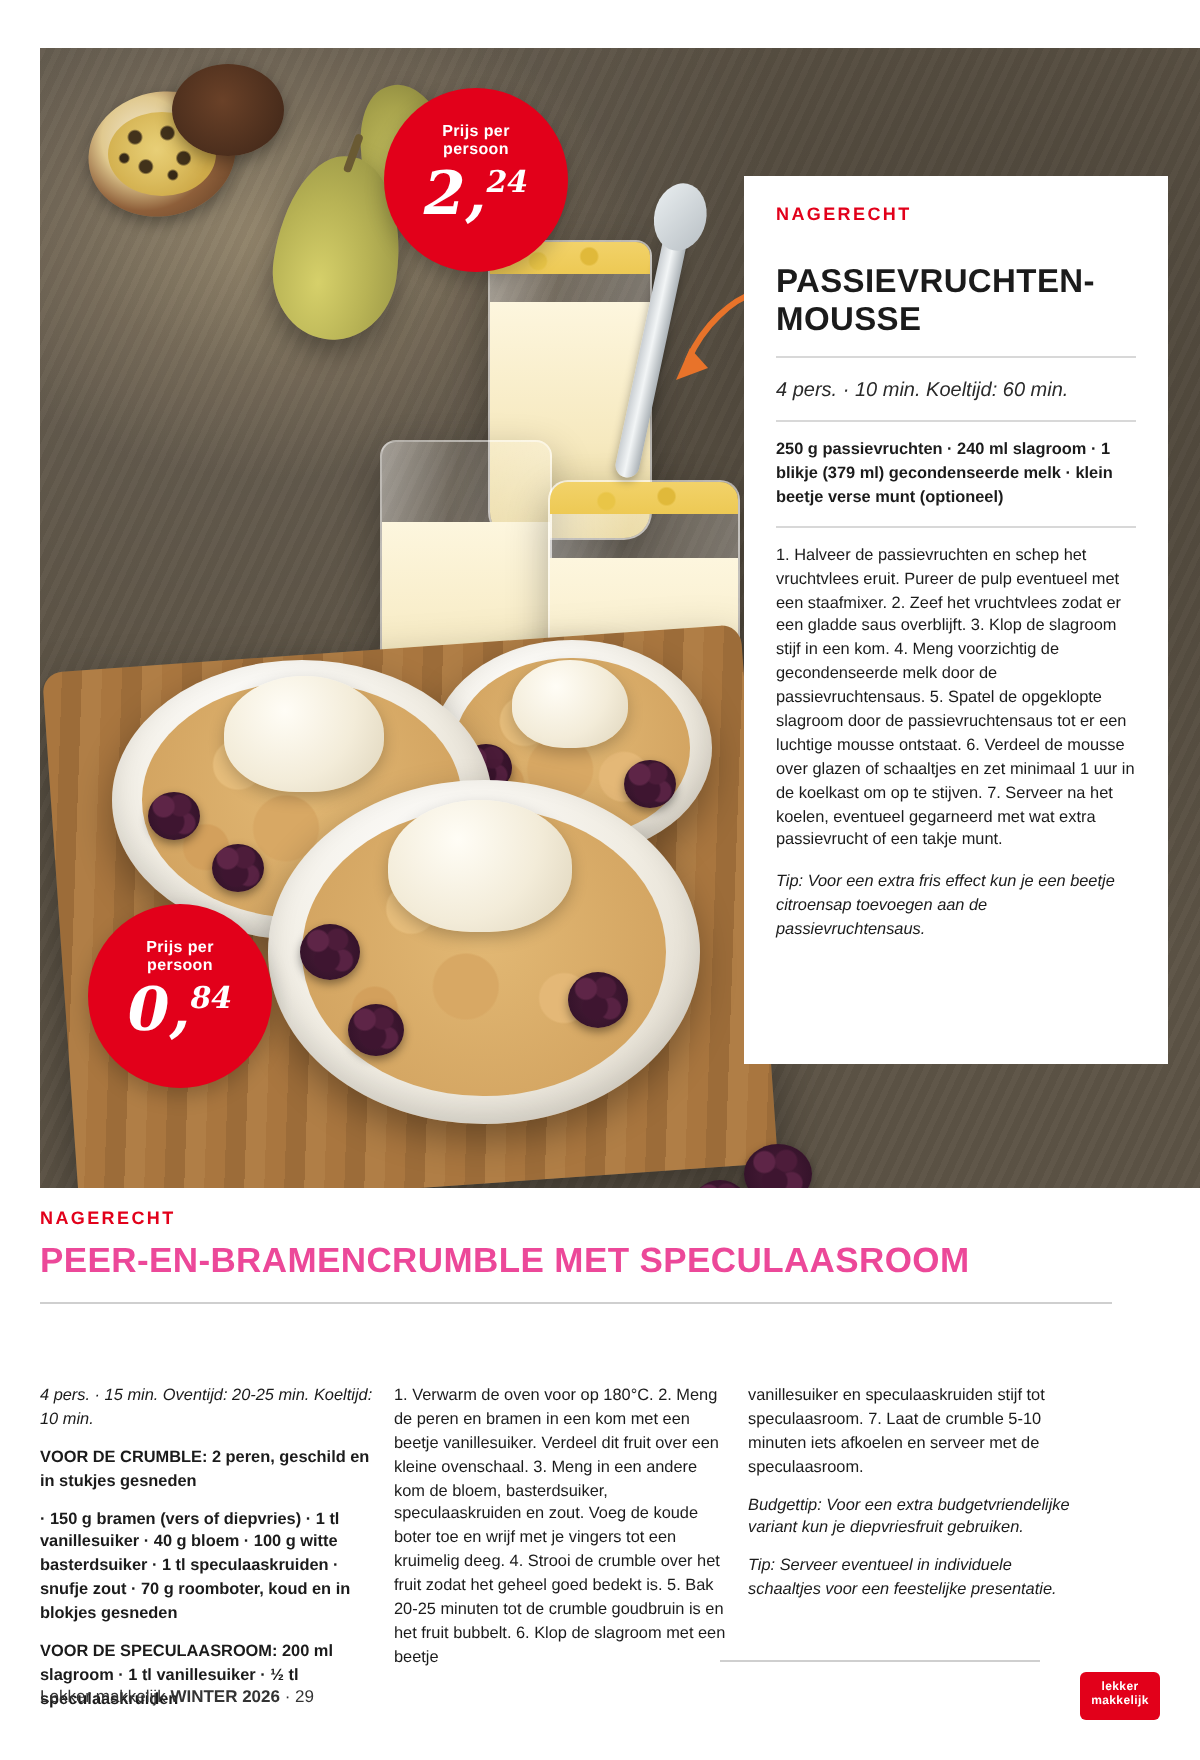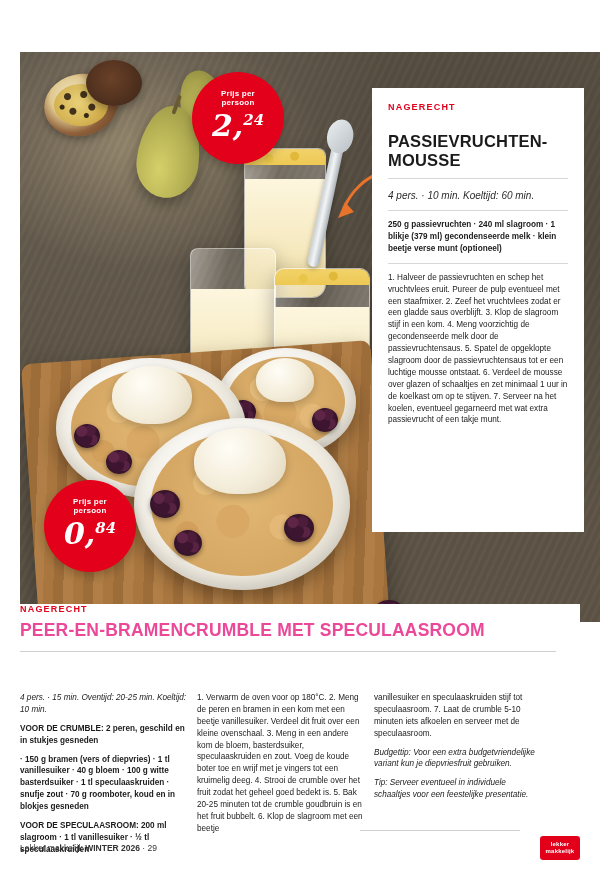--- a/index.html
+++ b/index.html
@@ -15,21 +15,21 @@
     position: relative;
     width: 600px;
     height: 880px;
     background: #ffffff;
     overflow: hidden;
   }
   
   .top-section {
     position: absolute;
     left: 0; top: 0;
-    width: 600px; height: 600px; margin-top: 28px;
+    width: 600px; height: 600px;
   }
   .photo-top {
     position: absolute;
     left: 20px; top: 24px;
     width: 580px; height: 570px;
     background:
       radial-gradient(ellipse 180px 120px at 120px 95px, #8e7f63 0%, #6f6350 55%, #5d5446 100%),
       radial-gradient(ellipse 260px 200px at 160px 400px, #caa87a 0%, #9e8462 60%, #7b6c58 100%),
       linear-gradient(160deg, #7e8a90 0%, #6d797f 40%, #5c686e 100%);
     overflow: hidden;
@@ -410,20 +410,21 @@
     <div class="recipe-title">
       <span>PASSIEVRUCHTEN-</span><br>
       <span>MOUSSE</span>
     </div>
     <div class="rule"></div>
     <div class="meta">4 pers. · 10 min. Koeltijd: 60 min.</div>
     <div class="rule"></div>
     <div class="ingredients">250 g passievruchten · 240 ml slagroom · 1 blikje (379 ml) gecondenseerde melk · klein beetje verse munt (optioneel)</div>
     <div class="rule"></div>
     <div class="steps">1. Halveer de passievruchten en schep het vruchtvlees eruit. Pureer de pulp eventueel met een staafmixer. 2. Zeef het vruchtvlees zodat er een gladde saus overblijft. 3. Klop de slagroom stijf in een kom. 4. Meng voorzichtig de gecondenseerde melk door de passievruchtensaus. 5. Spatel de opgeklopte slagroom door de passievruchtensaus tot er een luchtige mousse ontstaat. 6. Verdeel de mousse over glazen of schaaltjes en zet minimaal 1 uur in de koelkast om op te stijven. 7. Serveer na het koelen, eventueel gegarneerd met wat extra passievrucht of een takje munt.</div>
+    <div class="tip">Tip: Voor een extra fris effect kun je een beetje citroensap toevoegen aan de passievruchtensaus.</div>
   </div>
 
   <div class="bottom">
     <div class="kicker2">NAGERECHT</div>
     <h2>PEER-EN-BRAMENCRUMBLE MET SPECULAASROOM</h2>
     <div class="hr"></div>
     <div class="cols">
       <div class="col">
         <p class="ital">4 pers. · 15 min. Oventijd: 20-25 min. Koeltijd: 10 min.</p>
         <p class="bold">VOOR DE CRUMBLE: 2 peren, geschild en in stukjes gesneden</p>

